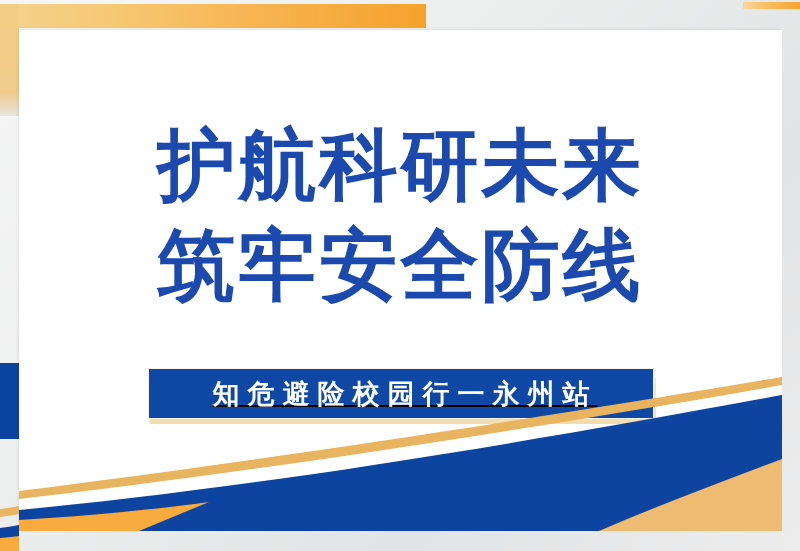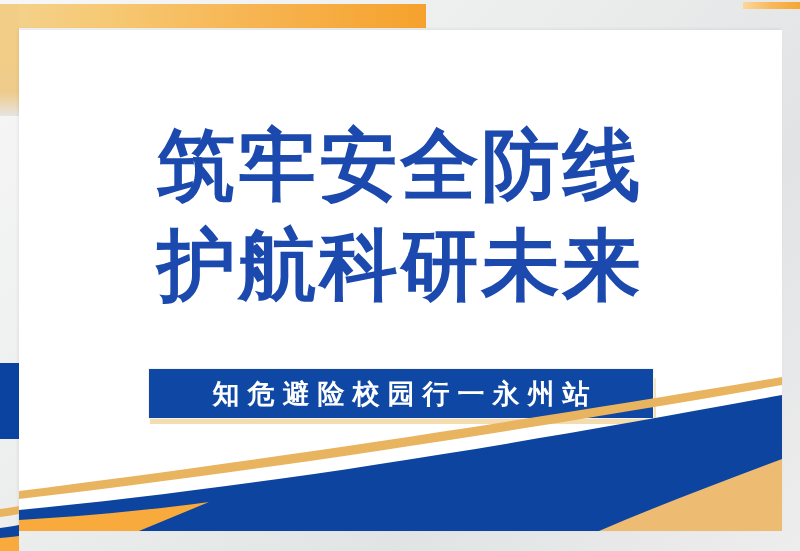--- a/index.html
+++ b/index.html
@@ -123,20 +123,21 @@
     left: 0;
     top: 0;
     width: 506px;
     height: 51px;
     background: #0f47a4;
     border: 1.5px solid #f6f2ea;
     box-sizing: border-box;
     display: flex;
     align-items: center;
     justify-content: center;
+    text-decoration: underline;
   }
   .banner-text {
     color: #ffffff;
     font-size: 27px;
     font-weight: 700;
     letter-spacing: 8px;
     text-indent: 8px;
     white-space: nowrap;
   }
 
@@ -169,22 +170,22 @@
   <div class="gold-top"></div>
   <div class="gold-left"></div>
   <div class="gold-left-fade"></div>
   <div class="gold-topright"></div>
 
   <div class="blue-left"></div>
 
   <div class="card">
 
     <div class="headline">
+      <span class="line">护航科研未来</span>
       <span class="line">筑牢安全防线</span>
-      <span class="line">护航科研未来</span>
     </div>
 
     <div class="banner-wrap">
       <div class="banner-shadow"></div>
       <div class="banner">
         <span class="banner-text">知危避险校园行一永州站</span>
       </div>
     </div>
 
     <svg class="swoosh" viewBox="0 0 763 160" preserveAspectRatio="none">

